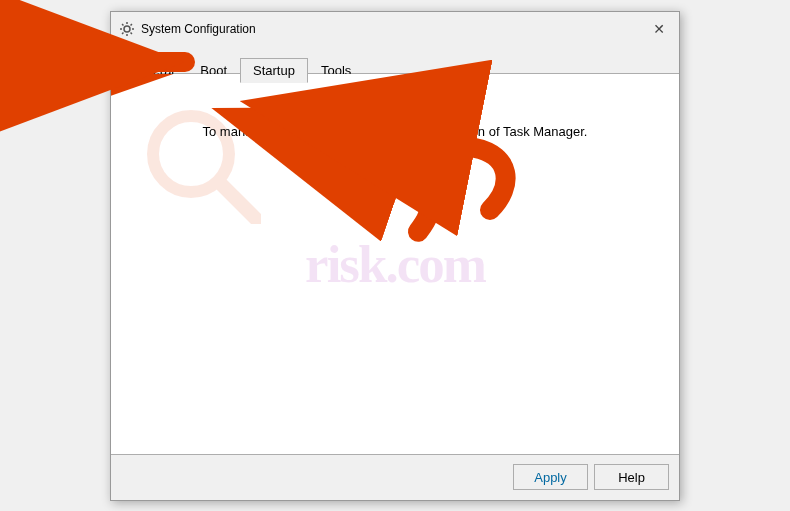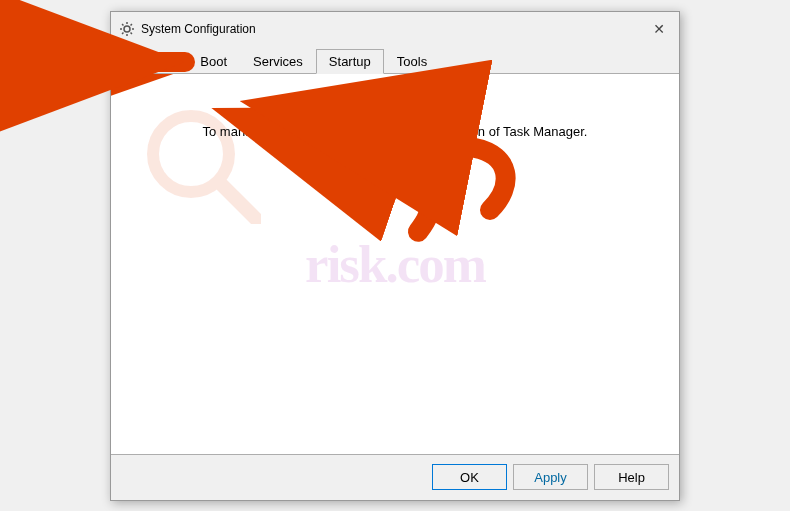--- a/index.html
+++ b/index.html
@@ -74,21 +74,21 @@
       height: 30px;
     }
     .tab {
       padding: 4px 12px;
       font-size: 13px;
       cursor: pointer;
       border: 1px solid transparent;
       background: transparent;
       color: #000;
       position: relative;
-      top: 1px;
+      top: 10px;
     }
     .tab.active {
       background: #f0f0f0;
       border: 1px solid #adadad;
       border-bottom: 1px solid #f0f0f0;
       z-index: 1;
     }
     .content-area {
       flex: 1;
       background: #ffffff;
@@ -197,21 +197,20 @@
         </svg>
       </div>
       <span class="title-text">System Configuration</span>
     </div>
     <button class="close-btn">✕</button>
   </div>
 
   <div class="tab-bar">
     <div class="tab">General</div>
     <div class="tab">Boot</div>
-    <div class="tab">Services</div>
     <div class="tab active">Startup</div>
     <div class="tab">Tools</div>
   </div>
 
   <div class="content-area">
 
     <div class="watermark-logo">
       <svg viewBox="0 0 120 120" fill="none">
         <circle cx="50" cy="50" r="38" stroke="#e04000" stroke-width="12" fill="none"></circle>
         <line x1="80" y1="80" x2="115" y2="115" stroke="#e04000" stroke-width="14" stroke-linecap="round"></line>
@@ -240,21 +239,20 @@
       <g transform="translate(0, -30)">
 
         <path d="M 60 -10 C 90 -10 120 -10 160 -10" stroke="#e04000" stroke-width="22" fill="none" marker-end="url(#arrowhead-right)" stroke-linecap="round"></path>
       </g>
 
       <path d="M 310 170 C 330 145 330 120 295 108" stroke="#e04000" stroke-width="22" fill="none" marker-end="url(#arrowhead-up-left)" stroke-linecap="round"></path>
     </svg>
   </div>
 
   <div class="footer">
-    <button class="btn primary">OK</button>
     <button class="btn" disabled="">Apply</button>
     <button class="btn">Help</button>
   </div>
 </div>
 
 <svg style="position:fixed;top:0;left:0;width:790px;height:511px;pointer-events:none;z-index:100;" viewBox="0 0 790 511">
   <defs>
     <marker id="ah1" markerWidth="12" markerHeight="9" refX="12" refY="4.5" orient="auto">
       <polygon points="0 0, 12 4.5, 0 9" fill="#e04000"></polygon>
     </marker>

